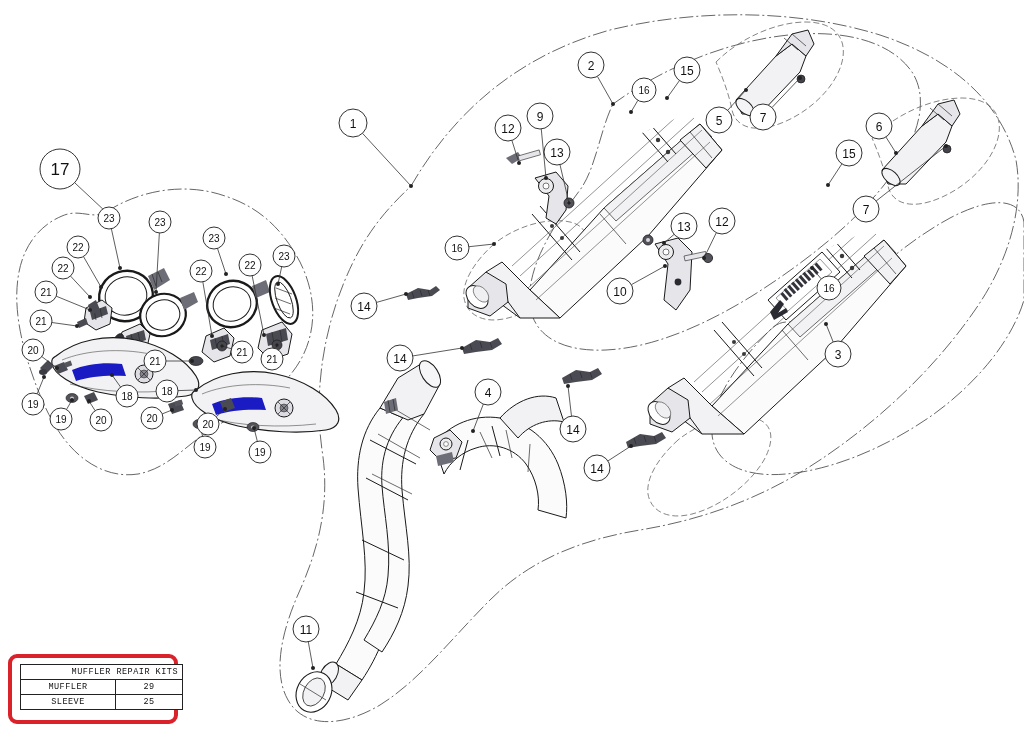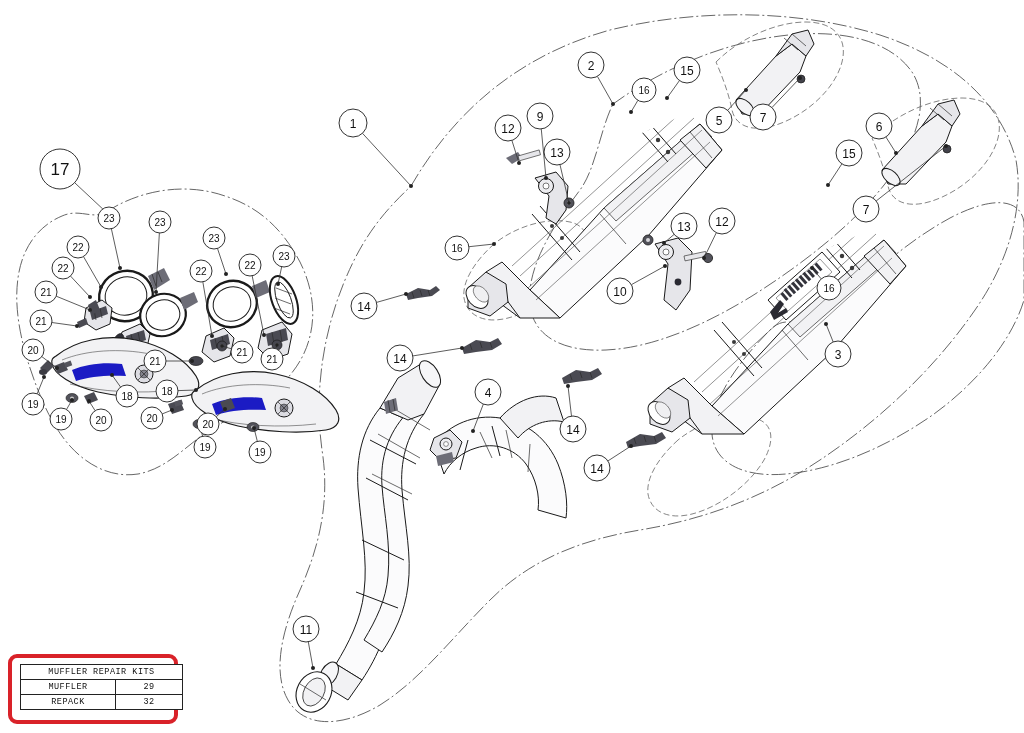--- a/index.html
+++ b/index.html
@@ -20,21 +20,21 @@
   .met2{fill:#f2f2f4;}
   .met3{fill:#e6e6ea;}
   .dk{fill:#4a4a52;}
   .dk2{fill:#6d6d77;}
   .blu{fill:#1b1bc4;}
   #kitbox{position:absolute;left:8px;top:654px;width:170px;height:70px;
     border:4px solid #d92229;border-radius:9px;background:#ffffff;box-sizing:border-box;}
   #kittbl{position:absolute;left:20px;top:664px;border-collapse:collapse;background:#fff;}
   #kittbl td{border:1px solid #222;font-family:"Liberation Mono","DejaVu Sans Mono",monospace;
     font-size:8.5px;color:#111;padding:2px 4px;text-align:center;letter-spacing:0.5px;white-space:nowrap;}
-  #kittbl td.hd{width:146px;}
+  #kittbl td.hd{width:146px;text-align:right;}
   #kittbl td.lb{width:86px;}
   #kittbl td.vl{width:58px;}
 </style>
 </head>
 <body>
 
 <div id="stage">
 
   <svg class="layer" viewBox="0 0 1024 733">
     <defs>
@@ -690,19 +690,19 @@
   <table id="kittbl">
     <tbody>
         <tr>
       <td class="hd" colspan="2">MUFFLER REPAIR KITS</td>
     </tr>
     <tr>
       <td class="lb">MUFFLER</td>
       <td class="vl">29</td>
     </tr>
     <tr>
-      <td class="lb">REPACK</td>
-      <td class="vl">32</td>
+      <td class="lb">SLEEVE</td>
+      <td class="vl">25</td>
     </tr>
   </tbody>
     </table>
 
 </div>
 
 </body></html>

